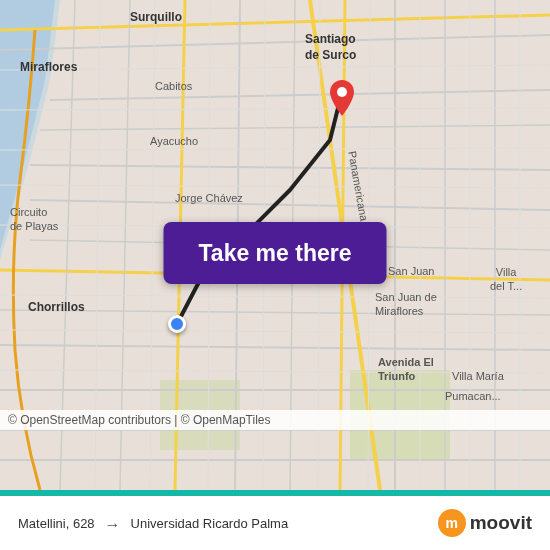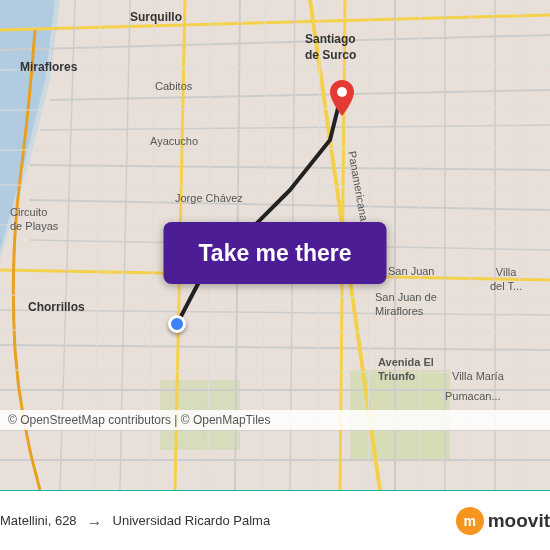--- a/index.html
+++ b/index.html
@@ -69,22 +69,22 @@
     
     #bottom-bar {
       position: absolute;
       bottom: 0;
       left: 0;
       width: 550px;
       height: 60px;
       background: white;
       display: flex;
       align-items: center;
-      padding: 0 0;
-      border-top: 1px solid #14b8a6;
+      padding: 0 18px;
+      border-top: 6px solid #14b8a6;
       z-index: 200;
     }
 
     #from-label {
       font-size: 13px;
       color: #333;
       font-weight: 500;
     }
 
     #arrow-icon {

